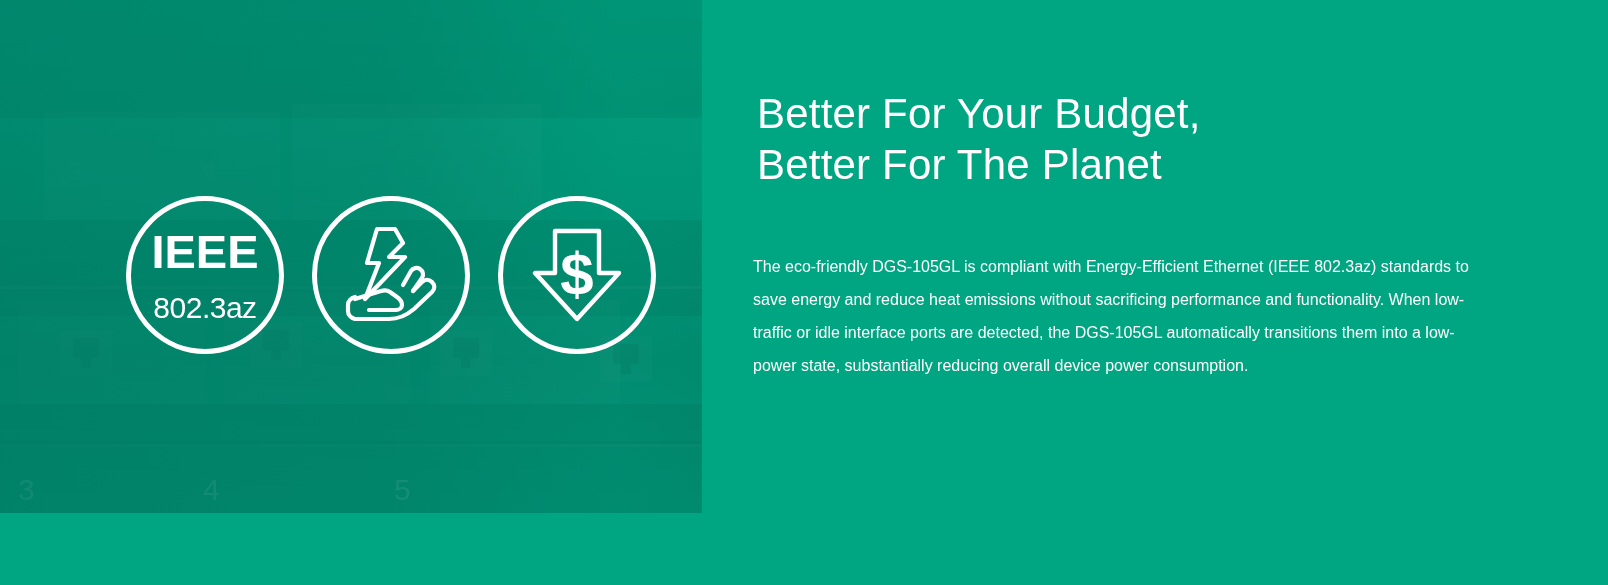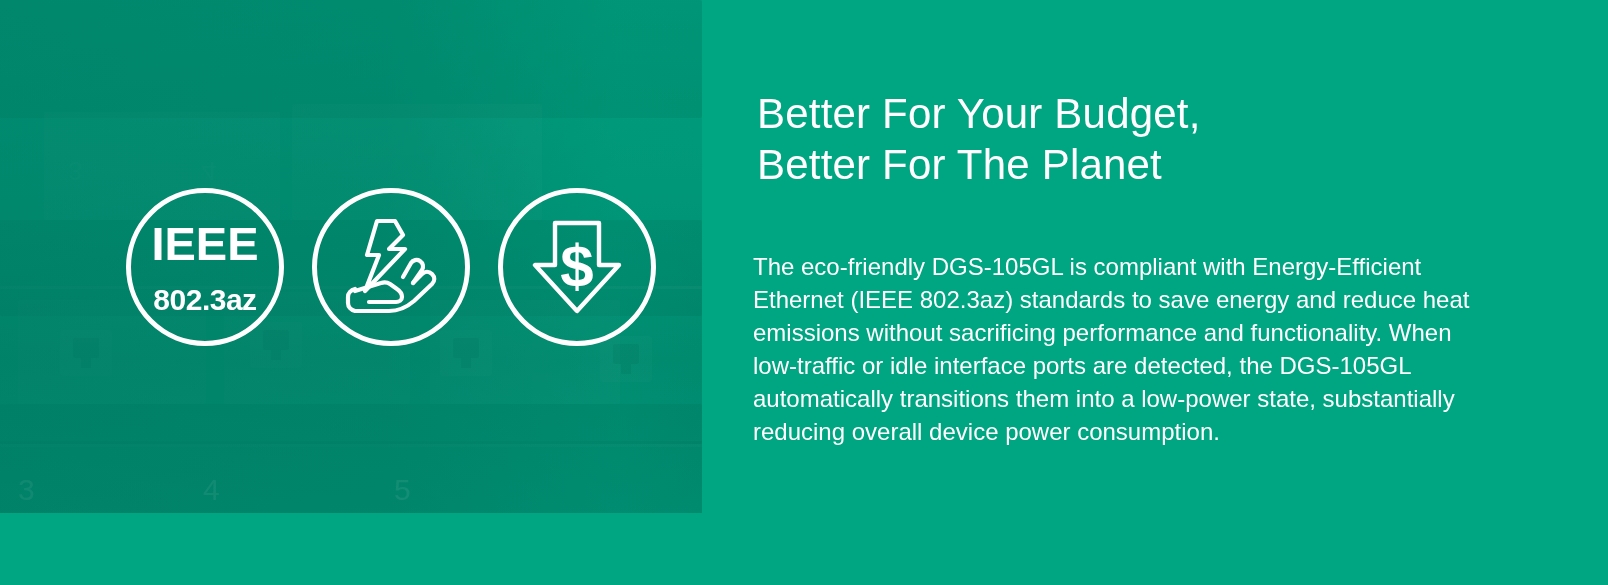--- a/index.html
+++ b/index.html
@@ -104,21 +104,21 @@
     bottom: 0;
     width: 702px;
     height: 72px;
     background: rgba(0,112,90,0.30);
   }
 
   
   .icon-row {
     position: absolute;
     left: 126px;
-    top: 188px;
+    top: 196px;
     display: flex;
     align-items: center;
     gap: 28px;
   }
   .badge {
     width: 158px;
     height: 158px;
     border-radius: 50%;
     border: 5px solid #ffffff;
     box-sizing: border-box;
@@ -132,21 +132,21 @@
     color: #ffffff;
     font-size: 47px;
     font-weight: bold;
     letter-spacing: 0px;
     line-height: 1;
     font-family: "Liberation Sans", sans-serif;
   }
   .badge-ieee-sub {
     color: #ffffff;
     font-size: 30px;
-    font-weight: bold;
+    font-weight: normal;
     line-height: 1;
     margin-top: 18px;
     letter-spacing: -0.5px;
     font-family: "Liberation Sans", sans-serif;
   }
   .badge svg {
     display: block;
   }
 
   
@@ -161,21 +161,21 @@
     font-size: 42px;
     font-weight: 300;
     line-height: 51px;
     letter-spacing: 0.2px;
     margin: 4px;
     font-family: "Liberation Sans", sans-serif;
     white-space: pre-line;
   }
   .body-copy {
     color: #ffffff;
-    font-size: 24px;
+    font-size: 16px;
     font-weight: 400;
     line-height: 33px;
     margin: 0;
     padding-top: 56px;
     max-width: 730px;
     font-family: "Liberation Sans", sans-serif;
   }
 </style>
 </head>
 <body>

